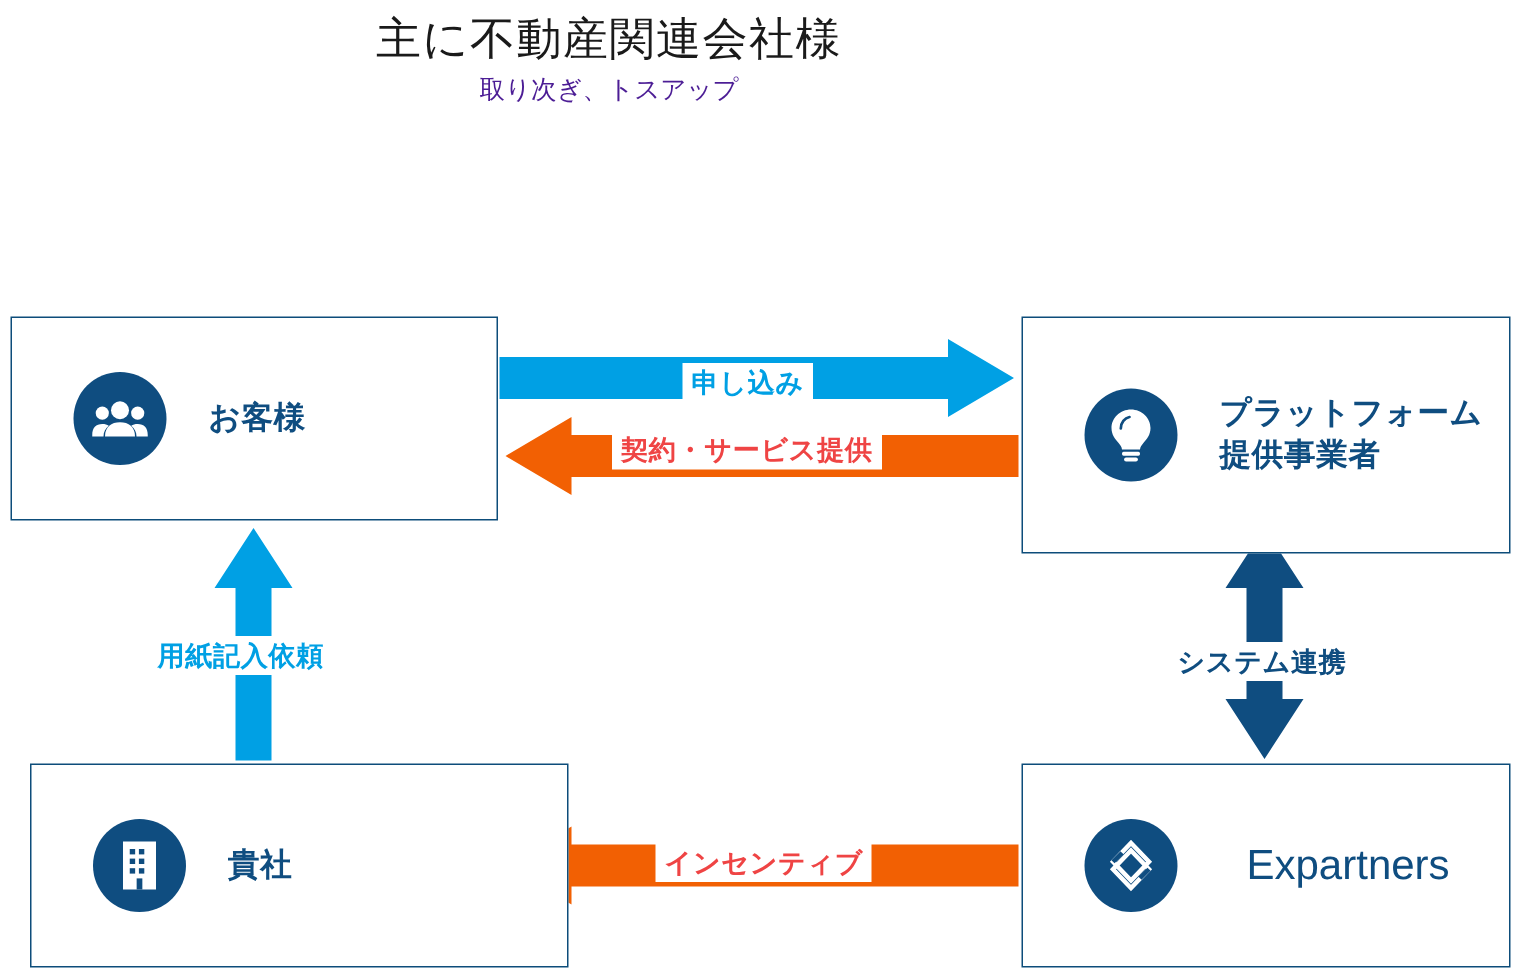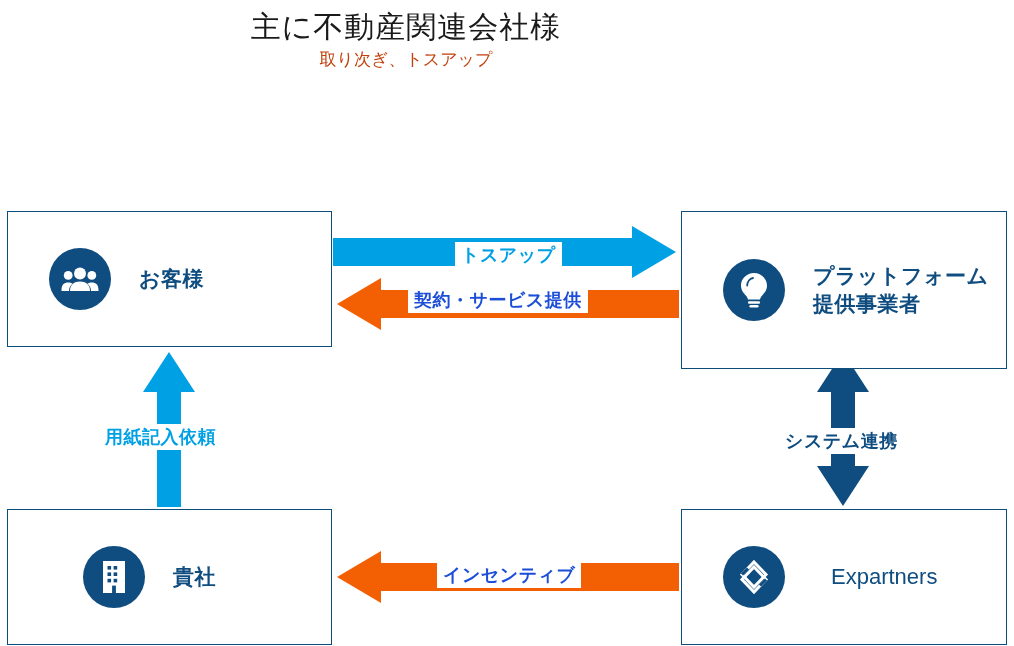--- a/index.html
+++ b/index.html
@@ -28,38 +28,38 @@
     font-size: 30px;
     line-height: 38px;
     color: #1a1a1a;
     letter-spacing: 1px;
     white-space: nowrap;
   }
   #sub-title {
     font-family: "Liberation Sans", "DejaVu Sans", sans-serif;
     font-size: 17px;
     line-height: 24px;
-    color: #c2410c;
+    color: #4c1d95;
     letter-spacing: 0px;
     margin-top: 2px;
     white-space: nowrap;
   }
 
   
   .node-box {
     position: absolute;
     border: 1.6px solid #0d4d7a;
     background: #ffffff;
     box-sizing: border-box;
     display: flex;
     align-items: center;
   }
   #box-customer   { left: 7px;   top: 211px; width: 325px; height: 136px; }
   #box-platform   { left: 681px; top: 211px; width: 326px; height: 158px; }
-  #box-yourcomp   { left: 7px;   top: 509px; width: 325px; height: 136px; padding-left: 34px; }
+  #box-yourcomp   { left: 20px;   top: 509px; width: 359px; height: 136px; }
   #box-expartners { left: 681px; top: 509px; width: 326px; height: 136px; }
 
   .node-icon {
     width: 62px;
     height: 62px;
     border-radius: 50%;
     background: #0f4d80;
     margin-left: 41px;
     flex: 0 0 auto;
     display: flex;
@@ -71,21 +71,21 @@
   .node-label {
     margin-left: 28px;
     font-size: 21px;
     font-weight: bold;
     color: #0f4d80;
     line-height: 28px;
     letter-spacing: 0.5px;
     white-space: pre-line;
   }
   #label-expartners {
-    font-size: 22px;
+    font-size: 28px;
     font-weight: normal;
     letter-spacing: 0px;
     margin-left: 46px;
   }
 
   
   #arrow-layer {
     position: absolute;
     left: 0; top: 0;
     width: 1014px;
@@ -98,21 +98,21 @@
     position: absolute;
     font-size: 18px;
     font-weight: bold;
     letter-spacing: 0.5px;
     white-space: nowrap;
     background: #ffffff;
     padding: 2px 6px;
     line-height: 22px;
   }
   .lbl-cyan  { color: #00a0e4; }
-  .lbl-orange{ color: #1d4ed8; }
+  .lbl-orange{ color: #ef4444; }
   .lbl-navy  { color: #0f4d80; }
 
   #label-application    { left: 455px; top: 242px; }
   #label-contract       { left: 408px; top: 287px; }
   #label-paper-request  { left: 99px;  top: 424px; }
   #label-system-link    { left: 779px; top: 412px; margin-top: 16px; }
   #label-incentive      { left: 437px; top: 562px; }
 </style>
 </head>
 <body>
@@ -128,21 +128,21 @@
 
   <polygon fill="#f26003" points="679,290 381,290 381,278 337,304 381,330 381,318 679,318"></polygon>
 
   <polygon fill="#00a0e4" points="169,352 195,392 181,392 181,507 157,507 157,392 143,392"></polygon>
 
   <polygon fill="#0f4d80" points="843,352 869,392 855,392 855,466 869,466 843,506 817,466 831,466 831,392 817,392"></polygon>
 
   <polygon fill="#f26003" points="679,563 381,563 381,551 337,577 381,603 381,591 679,591"></polygon>
 </svg>
 
-<div class="arrow-label lbl-cyan" id="label-application">トスアップ</div>
+<div class="arrow-label lbl-cyan" id="label-application">申し込み</div>
 <div class="arrow-label lbl-orange" id="label-contract">契約・サービス提供</div>
 <div class="arrow-label lbl-cyan" id="label-paper-request">用紙記入依頼</div>
 <div class="arrow-label lbl-navy" id="label-system-link">システム連携</div>
 <div class="arrow-label lbl-orange" id="label-incentive">インセンティブ</div>
 
 <div class="node-box" id="box-customer">
   <div class="node-icon">
     <svg width="38" height="38" viewBox="0 0 38 38">
       <circle cx="19" cy="13.5" r="6" fill="#ffffff"></circle>
       <path d="M9 31 C9 24.5 13.2 21.5 19 21.5 C24.8 21.5 29 24.5 29 31 Z" fill="#ffffff"></path>

